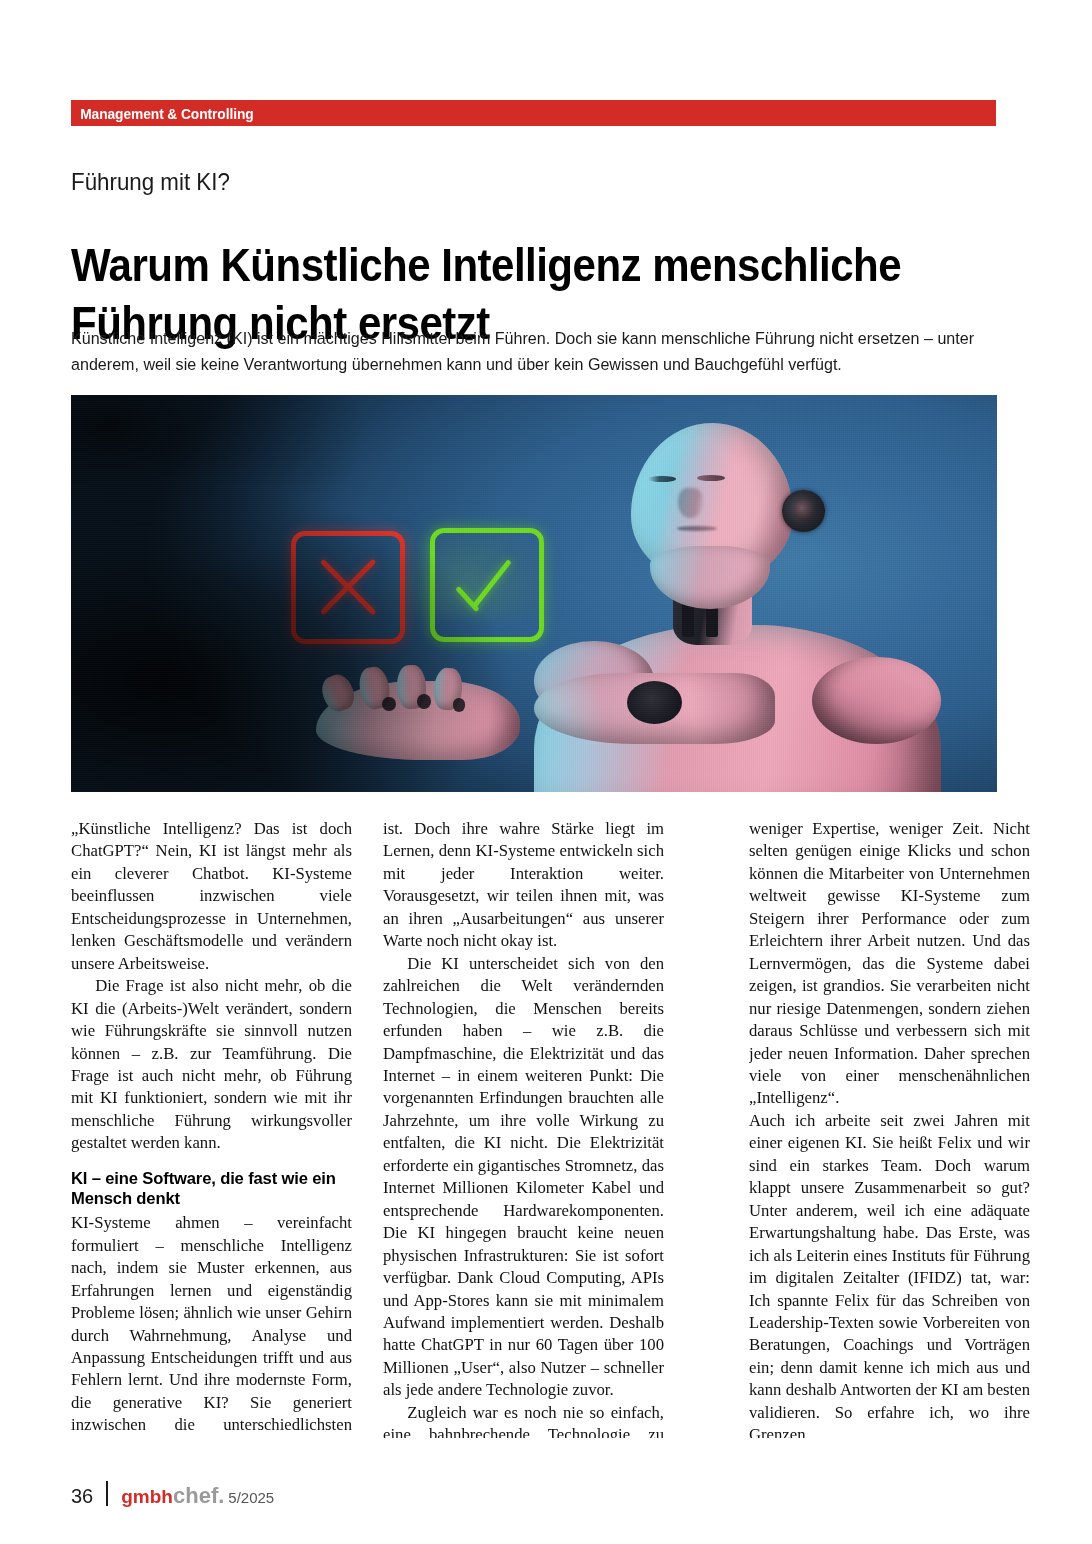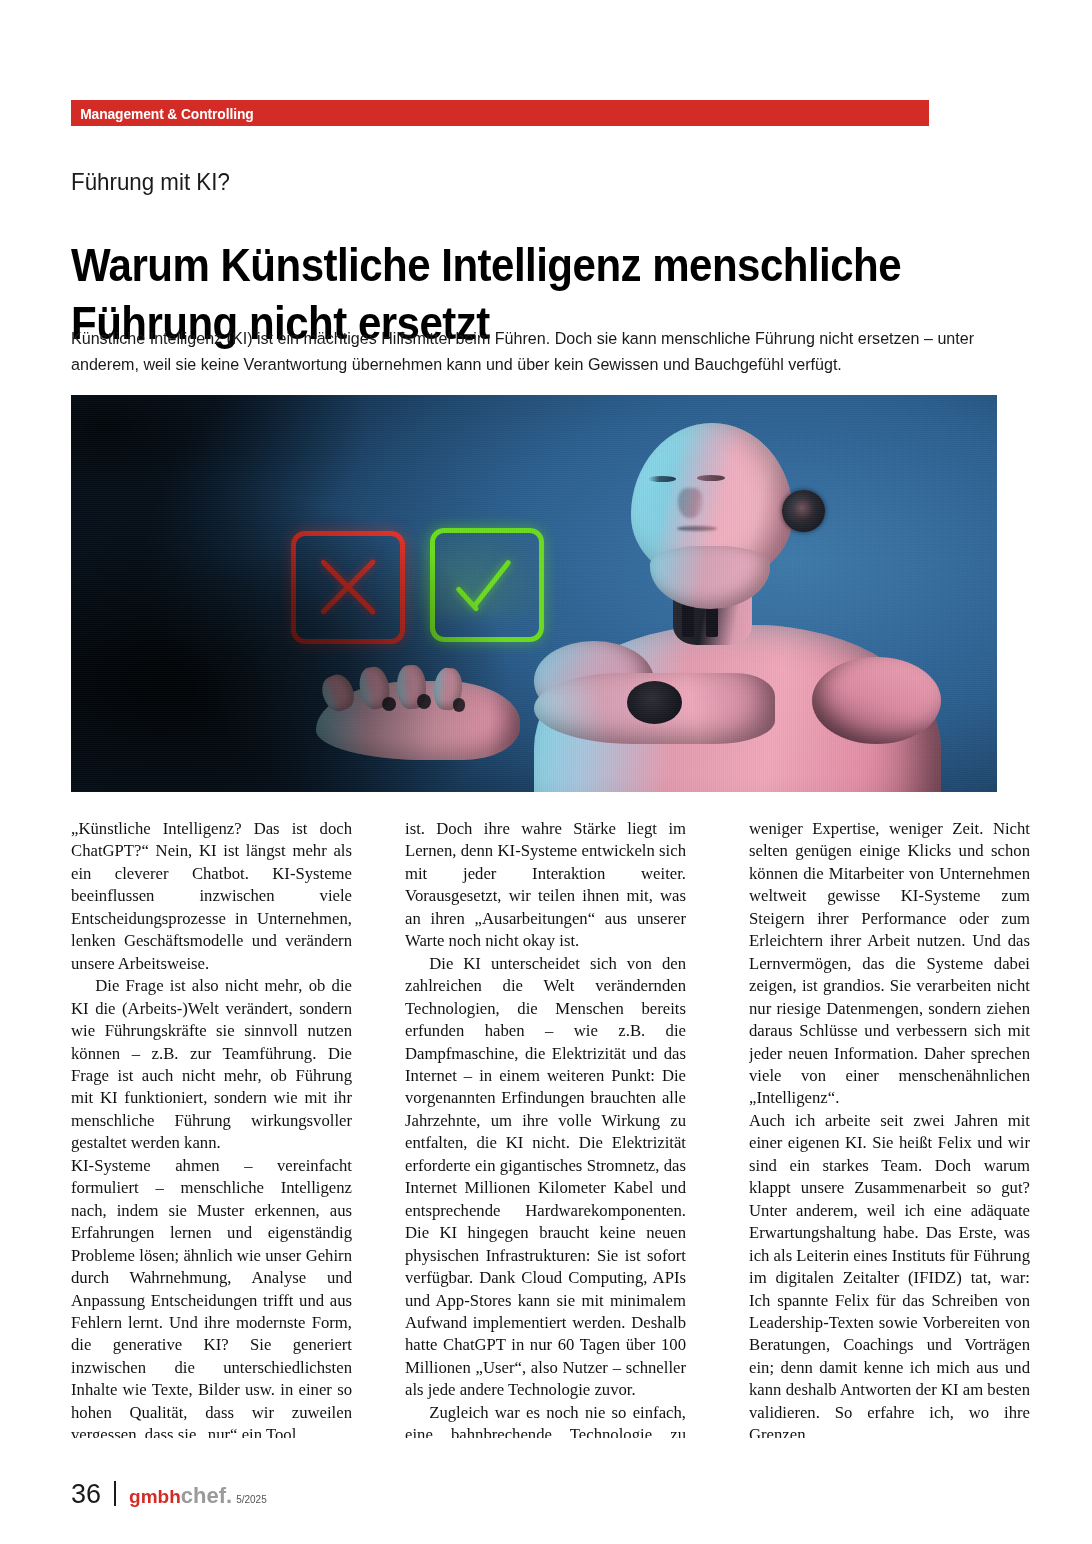--- a/index.html
+++ b/index.html
@@ -7,21 +7,21 @@
     width:1092px; height:1544px;
     background:#ffffff;
     font-family:"Liberation Serif", serif;
     position:relative;
     overflow:hidden;
   }
   .page { position:absolute; inset:0; }
 
   
   .section-bar{
-    position:absolute; left:71px; top:100px; width:858px; height:26px;
+    position:absolute; left:71px; top:100px; width:925px; height:26px;
     background:#d32c27;
     display:flex; align-items:center;
   }
   .section-bar .label{
     font-family:"Liberation Sans", sans-serif;
     font-weight:bold; font-size:15px; color:#ffffff;
     letter-spacing:-0.1px; padding-left:10px;
     transform:scaleX(0.92); transform-origin:left center;
   }
 
@@ -216,45 +216,45 @@
     position:absolute; left:71px; top:818px; width:926px; height:620px;
   }
   .col{
     position:absolute; top:0; width:281px; height:620px;
     font-family:"Liberation Serif", serif;
     font-size:16.7px; line-height:1.345;
     color:#111111; text-align:justify;
     overflow:hidden;
   }
   .col1{ left:0; }
-  .col2{ left:334px;font-family:Liberation Serif, serif; }
+  .col2{ left:312px;font-family:Liberation Serif, serif; }
   .col3{ left:678px; }
   .col p{ margin:0; }
   .col p.indent{ text-indent:1.45em; }
   .col h3{
     font-family:"Liberation Sans", sans-serif;
     font-weight:bold; font-size:16.6px; line-height:1.22;
     margin:14px 0 3px 0; color:#000000; text-align:left;
     letter-spacing:-0.15px;
   }
 
   
   .footer{
     position:absolute; left:71px; top:1478px;
     display:flex; align-items:baseline;
     font-family:"Liberation Sans", sans-serif;
   }
-  .footer .pageno{ font-size:27px; color:#1a1a1a; font-weight:normal; }
+  .footer .pageno{ font-size:20px; color:#1a1a1a; font-weight:normal; }
   .footer .rule{
     display:inline-block; width:2px; height:25px; background:#1a1a1a;
     margin:0 13px; transform:translateY(3px);
   }
   .footer .brand1{ font-size:19px; font-weight:bold; color:#d32c27; }
   .footer .brand2{ font-size:22px; font-weight:bold; color:#9a9a9a; }
-  .footer .issue{ font-size:10px; color:#555555; margin-left:4px; }
+  .footer .issue{ font-size:15px; color:#555555; margin-left:4px; }
 </style>
 </head>
 <body>
 
 <div class="page">
 
   <div class="section-bar">
     <span class="label">Management &amp; Controlling</span>
   </div>
 
@@ -308,20 +308,21 @@
 
     <div class="vign"></div>
     <div class="grain"></div>
   </div>
 
   <div class="cols">
 
     <div class="col col1">
       <p>„Künstliche Intelligenz? Das ist doch ChatGPT?“ Nein, KI ist längst mehr als ein cleverer Chatbot. KI-Systeme beeinflussen inzwischen viele Entscheidungsprozesse in Unternehmen, lenken Geschäftsmodelle und verändern unsere Arbeitsweise.</p>
       <p class="indent">Die Frage ist also nicht mehr, ob die KI die (Arbeits-)Welt verändert, sondern wie Führungskräfte sie sinnvoll nutzen können – z.B. zur Teamführung. Die Frage ist auch nicht mehr, ob Führung mit KI funktioniert, sondern wie mit ihr menschliche Führung wirkungsvoller gestaltet werden kann.</p>
+      <h3>KI – eine Software, die fast wie ein Mensch denkt</h3>
       <p>KI-Systeme ahmen – vereinfacht formuliert – menschliche Intelligenz nach, indem sie Muster erkennen, aus Erfahrungen lernen und eigenständig Probleme lösen; ähnlich wie unser Gehirn durch Wahrnehmung, Analyse und Anpassung Entscheidungen trifft und aus Fehlern lernt. Und ihre modernste Form, die generative KI? Sie generiert inzwischen die unterschiedlichsten Inhalte wie Texte, Bilder usw. in einer so hohen Qualität, dass wir zuweilen vergessen, dass sie „nur“ ein Tool</p>
     </div>
 
     <div class="col col2">
       <p>ist. Doch ihre wahre Stärke liegt im Lernen, denn KI-Systeme entwickeln sich mit jeder Interaktion weiter. Vorausgesetzt, wir teilen ihnen mit, was an ihren „Ausarbeitungen“ aus unserer Warte noch nicht okay ist.</p>
       <p class="indent">Die KI unterscheidet sich von den zahlreichen die Welt verändernden Technologien, die Menschen bereits erfunden haben – wie z.B. die Dampfmaschine, die Elektrizität und das Internet – in einem weiteren Punkt: Die vorgenannten Erfindungen brauchten alle Jahrzehnte, um ihre volle Wirkung zu entfalten, die KI nicht. Die Elektrizität erforderte ein gigantisches Stromnetz, das Internet Millionen Kilometer Kabel und entsprechende Hardwarekomponenten. Die KI hingegen braucht keine neuen physischen Infrastrukturen: Sie ist sofort verfügbar. Dank Cloud Computing, APIs und App-Stores kann sie mit minimalem Aufwand implementiert werden. Deshalb hatte ChatGPT in nur 60 Tagen über 100 Millionen „User“, also Nutzer – schneller als jede andere Technologie zuvor.</p>
       <p class="indent">Zugleich war es noch nie so einfach, eine bahnbrechende Technologie zu nutzen. Die KI senkt die Hürden: weniger Kapital,</p>
     </div>
 
     <div class="col col3">

